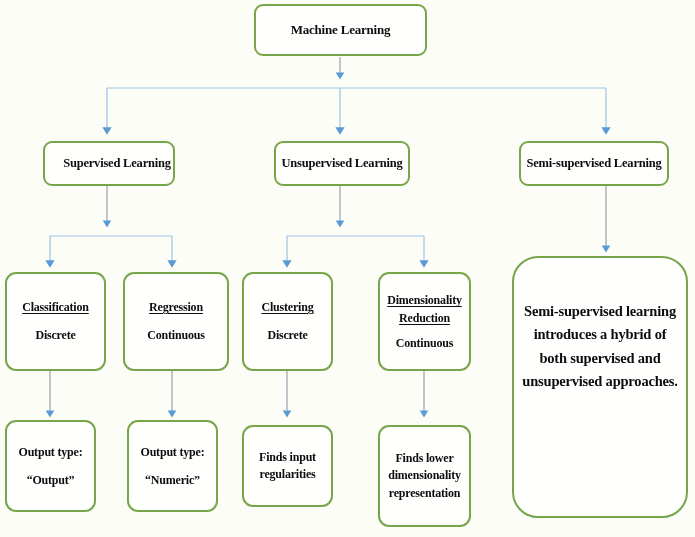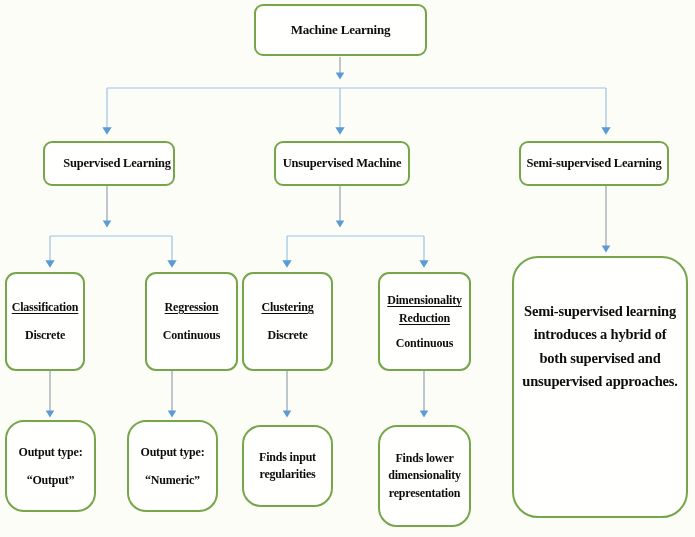--- a/index.html
+++ b/index.html
@@ -39,21 +39,21 @@
     z-index: 2;
   }
   .node .line { display: block; width: 100%; }
   .node .hdr {
     text-decoration: underline;
     text-underline-offset: 2px;
   }
   .r1 { border-radius: 9px; font-size: 13px; }
   .r2 { border-radius: 9px; font-size: 12.5px; }
   .r3 { border-radius: 11px; font-size: 12px; }
-  .r4 { border-radius: 19px; font-size: 12px; }
+  .r4 { border-radius: 11px; font-size: 12px; }
   .big {
     border-radius: 26px;
     font-size: 14.5px;
     justify-content: flex-start;
     padding-top: 42px;
     line-height: 1.62;
   }
   .gap { height: 13px; }
   .gap-sm { height: 9px; }
   .l2 { line-height: 1.42; }
@@ -98,34 +98,34 @@
 
   <div class="node r1" style="left:254px; top:4px; width:173px; height:52px;">
     <span class="line">Machine Learning</span>
   </div>
 
   <div class="node r2" style="left:43px; top:141px; width:132px; height:45px;padding-left:16px;">
     <span class="line">Supervised Learning</span>
   </div>
 
   <div class="node r2" style="left:274px; top:141px; width:136px; height:45px;">
-    <span class="line">Unsupervised Machine</span>
+    <span class="line">Unsupervised Learning</span>
   </div>
 
   <div class="node r2" style="left:519px; top:141px; width:150px; height:45px;">
     <span class="line">Semi-supervised Learning</span>
   </div>
 
-  <div class="node r3" style="left:5px; top:272px; width:80px; height:99px;align-items:flex-end;">
+  <div class="node r3" style="left:5px; top:272px; width:101px; height:99px;align-items:flex-end;">
     <span class="line hdr">Classification</span>
     <span class="gap"></span>
     <span class="line">Discrete</span>
   </div>
 
-  <div class="node r3" style="left:145px; top:272px; width:93px; height:99px;">
+  <div class="node r3" style="left:123px; top:272px; width:106px; height:99px;">
     <span class="line hdr">Regression</span>
     <span class="gap"></span>
     <span class="line">Continuous</span>
   </div>
 
   <div class="node r3" style="left:242px; top:272px; width:91px; height:99px;align-items:flex-end;">
     <span class="line hdr">Clustering</span>
     <span class="gap"></span>
     <span class="line">Discrete</span>
   </div>

